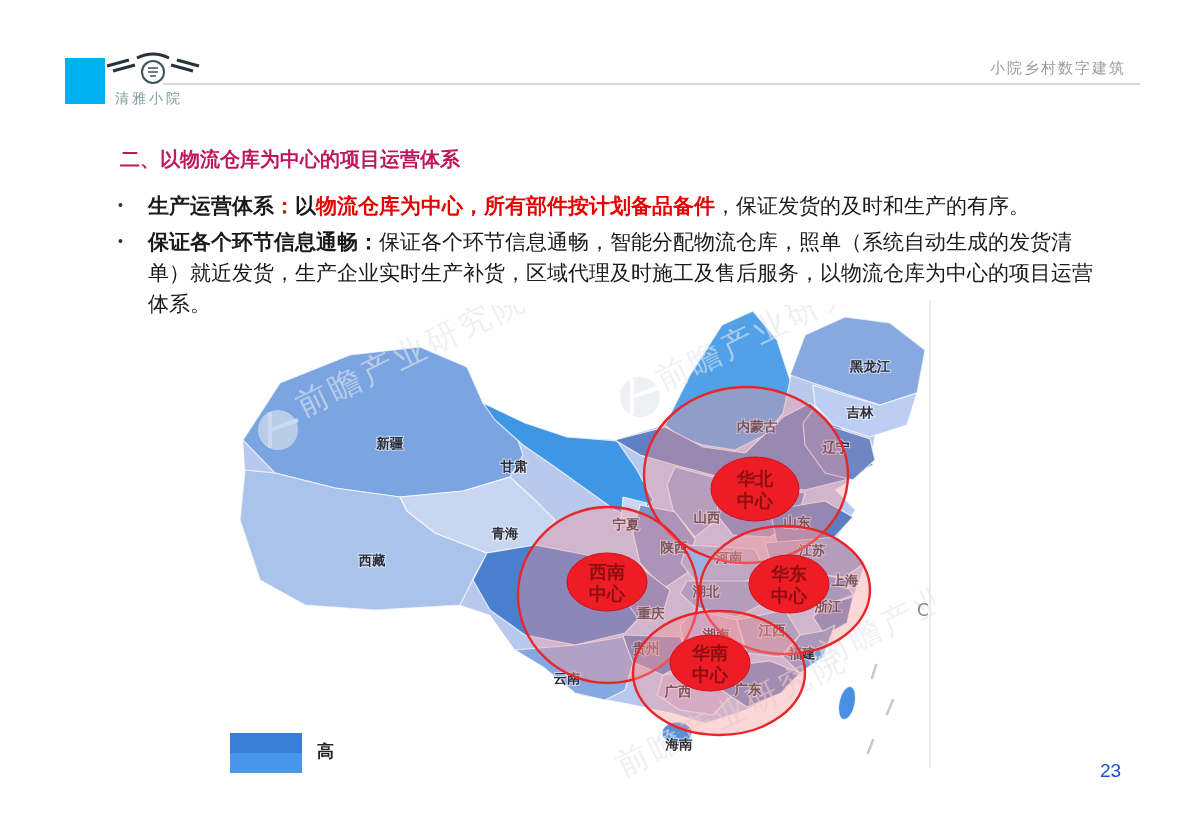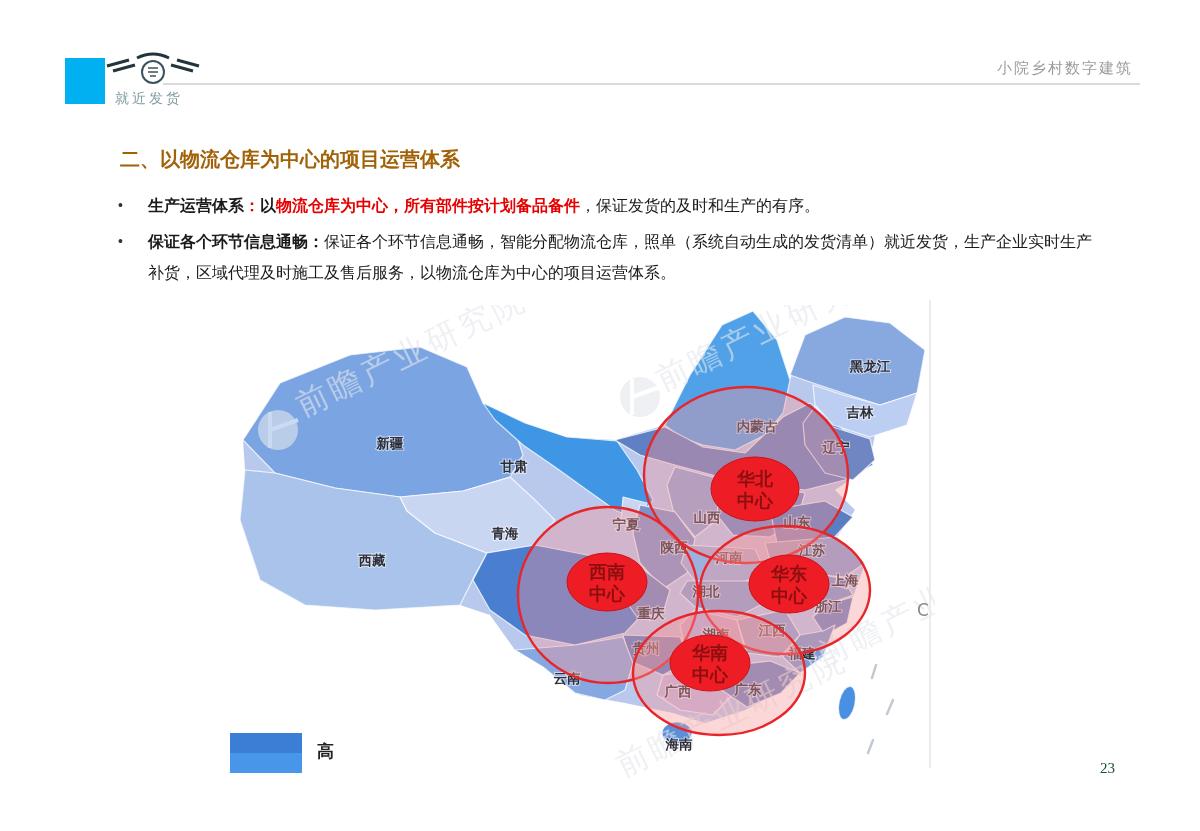--- a/index.html
+++ b/index.html
@@ -7,27 +7,27 @@
        font-family:"Liberation Sans","DejaVu Sans",sans-serif;color:#1a1a1a;}
   .slide{position:relative;width:1200px;height:831px;background:#fff;}
 
   
   .brand-square{position:absolute;left:65px;top:58px;width:40px;height:46px;background:#00b0f0;}
   .logo-wrap{position:absolute;left:103px;top:50px;width:100px;height:60px;}
   .logo-art{display:block;}
   .logo-text{position:absolute;left:12px;top:40px;font-size:14px;letter-spacing:3px;
              color:#7f9aa0;font-family:"Liberation Serif","DejaVu Serif",serif;}
   .header-rule{position:absolute;left:163px;top:83px;width:977px;height:2px;background:#d9d9d9;}
-  .tagline{position:absolute;left:990px;top:59px;width:150px;text-align:center;font-size:15px;
+  .tagline{position:absolute;left:990px;top:59px;width:150px;text-align:left;font-size:15px;
            letter-spacing:2px;color:#9b9b9b;font-family:"Liberation Serif","DejaVu Serif",serif;}
 
   
-  .page-title{position:absolute;left:120px;top:146px;font-size:20px;font-weight:bold;color:#a16207;}
+  .page-title{position:absolute;left:120px;top:146px;font-size:20px;font-weight:bold;color:#be185d;}
   ul.bullets{position:absolute;left:118px;top:190px;width:982px;margin:0;padding:0;list-style:none;}
-  ul.bullets li{position:relative;padding-left:30px;font-size:16px;line-height:31px;
+  ul.bullets li{position:relative;padding-left:30px;font-size:21px;line-height:31px;
                 margin-bottom:5px;max-width:952px;}
   ul.bullets li::before{content:"•";position:absolute;left:0;top:0;color:#333;font-size:14px;}
   .seg-b{font-weight:bold;color:#1a1a1a;}
   .seg-r{font-weight:bold;color:#e60000;}
   .seg-p{font-weight:normal;color:#1a1a1a;}
 
   
   .map-box{position:absolute;left:225px;top:305px;width:710px;height:480px;}
   .map-box svg{display:block;}
   .region{stroke:rgba(255,255,255,.75);stroke-width:1.2;stroke-linejoin:round;}
@@ -40,38 +40,38 @@
               font-family:"Liberation Serif","DejaVu Serif",serif;}
   .wm{fill:#e3e7ec;opacity:.6;font-family:"Liberation Serif","DejaVu Serif",serif;}
   .wm text{font-size:32px;letter-spacing:4px;}
   .legend-label{font-size:17px;fill:#222;font-weight:bold;}
   .dash{stroke:#c2c9d2;stroke-width:2.5;stroke-linecap:round;}
 
   
   .v-divider{position:absolute;left:929px;top:300px;width:2px;height:468px;background:#e9ebed;}
   .spinner{position:absolute;left:917px;top:600px;font-size:17px;color:#8a8a8a;
            font-family:"DejaVu Sans",sans-serif;}
-  .page-number{position:absolute;left:1100px;top:760px;font-size:15px;color:#14532d;
-               font-family:Liberation Serif, serif;}
+  .page-number{position:absolute;left:1100px;top:760px;font-size:19px;color:#1d4ed8;
+               font-family:Liberation Sans, sans-serif;}
 </style>
 </head>
 <body>
 
 <div class="slide">
 
   <div class="brand-square"></div>
   <div class="logo-wrap">
     <svg class="logo-art" width="100" height="40" viewBox="0 0 100 40">
       <path d="M4,16 L26,10 M10,21 L32,15" stroke="#25343c" stroke-width="3" fill="none"></path>
       <path d="M96,16 L74,10 M90,21 L68,15" stroke="#25343c" stroke-width="3" fill="none"></path>
       <path d="M34,8 Q50,0 66,8" stroke="#25343c" stroke-width="3" fill="none"></path>
       <circle cx="50" cy="22" r="11" fill="none" stroke="#3c545c" stroke-width="2"></circle>
       <path d="M45,18 H55 M45,22 H55 M47,26 H53" stroke="#3c545c" stroke-width="1.4" fill="none"></path>
     </svg>
-    <div class="logo-text">就近发货</div>
+    <div class="logo-text">清雅小院</div>
   </div>
   <div class="header-rule"></div>
   <div class="tagline">小院乡村数字建筑</div>
 
   <div class="page-title">二、以物流仓库为中心的项目运营体系</div>
   <ul class="bullets" id="bullets">
       <li><span class="seg-b">生产运营体系</span><span class="seg-r">：</span><span class="seg-b">以</span><span class="seg-r">物流仓库为中心，所有部件按计划备品备件</span><span class="seg-p">，保证发货的及时和生产的有序。</span></li>
       <li><span class="seg-b">保证各个环节信息通畅：</span><span class="seg-p">保证各个环节信息通畅，智能分配物流仓库，照单（系统自动生成的发货清单）就近发货，生产企业实时生产补货，区域代理及时施工及售后服务，以物流仓库为中心的项目运营体系。</span></li>
     </ul>
 

